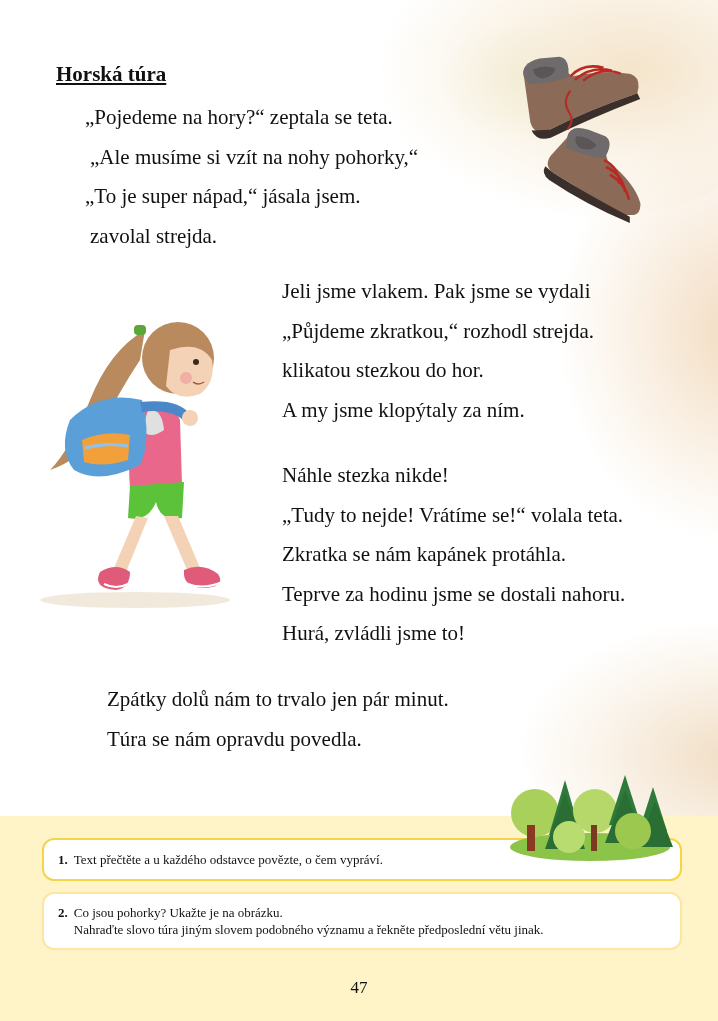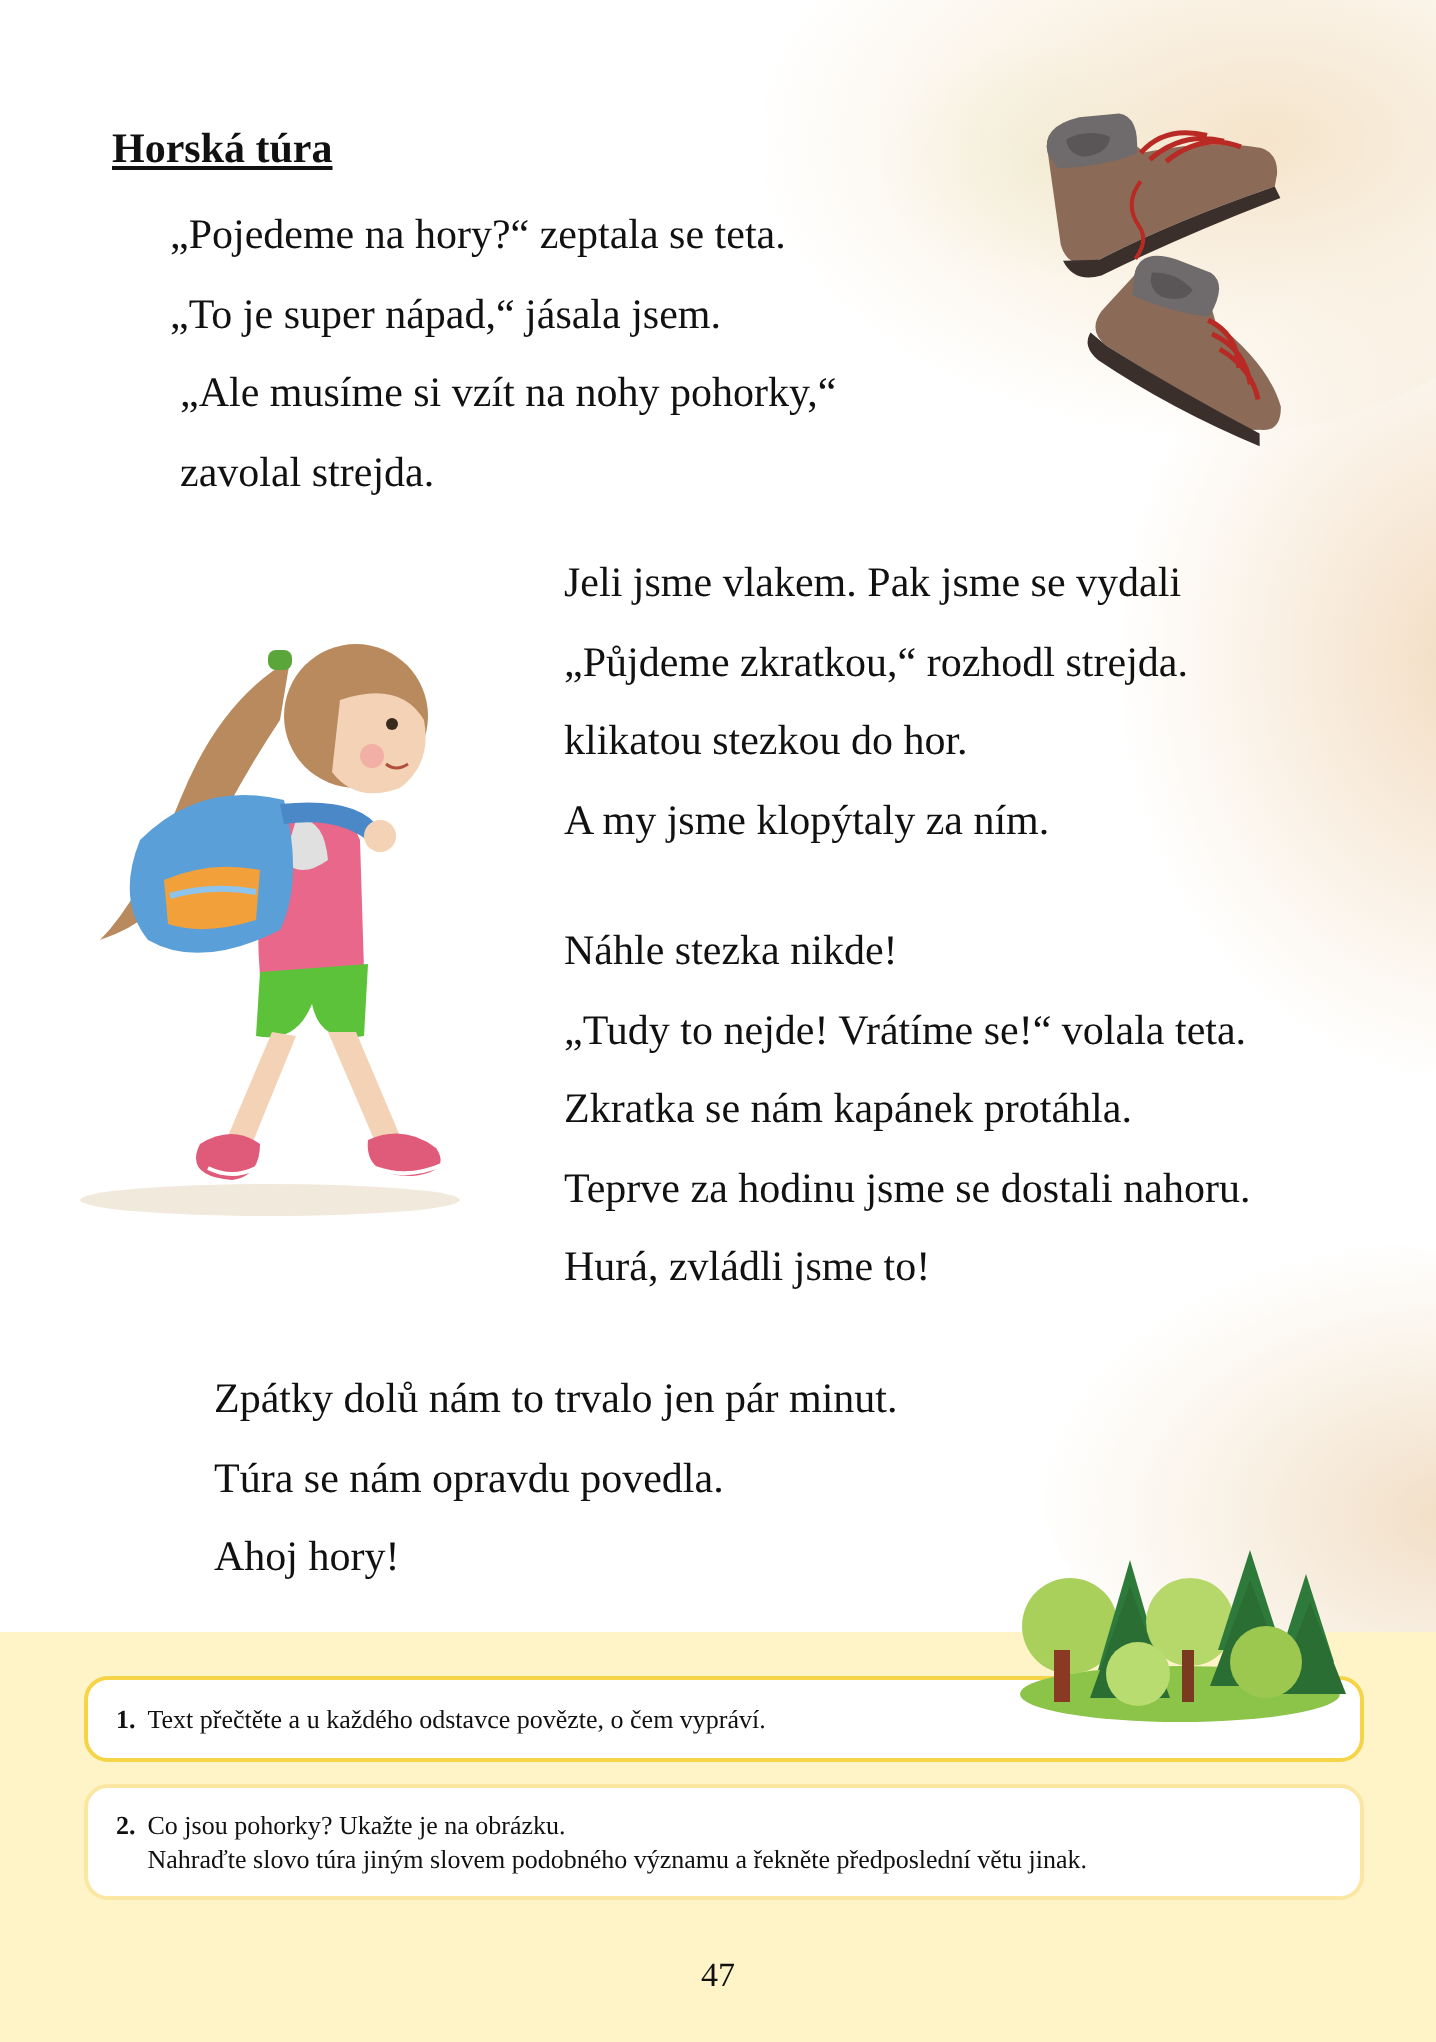--- a/index.html
+++ b/index.html
@@ -61,22 +61,22 @@
 
 <div class="wash w1"></div>
 <div class="wash w4"></div>
 <div class="wash w2"></div>
 <div class="wash w3"></div>
 
 <div class="title">Horská túra</div>
 
 <div class="para p1">
   <span class="line">„Pojedeme na hory?“ zeptala se teta.</span>
+  <span class="line indent"> „Ale musíme si vzít na nohy pohorky,“</span>
   <span class="line">„To je super nápad,“ jásala jsem.</span>
-  <span class="line indent"> „Ale musíme si vzít na nohy pohorky,“</span>
   <span class="line indent"> zavolal strejda.</span>
 </div>
 
 <div class="para p2">
   <span class="line">Jeli jsme vlakem. Pak jsme se vydali</span>
   <span class="line">„Půjdeme zkratkou,“ rozhodl strejda.</span>
   <span class="line">klikatou stezkou do hor.</span>
   <span class="line">A my jsme klopýtaly za ním.</span>
 </div>
 
@@ -84,21 +84,20 @@
   <span class="line">Náhle stezka nikde!</span>
   <span class="line">„Tudy to nejde! Vrátíme se!“ volala teta.</span>
   <span class="line">Zkratka se nám kapánek protáhla.</span>
   <span class="line">Teprve za hodinu jsme se dostali nahoru.</span>
   <span class="line">Hurá, zvládli jsme to!</span>
 </div>
 
 <div class="para p4">
   <span class="line">Zpátky dolů nám to trvalo jen pár minut.</span>
   <span class="line">Túra se nám opravdu povedla.</span>
-  <span class="line">Ahoj hory!</span>
 </div>
 
 <div class="illus boots">
   <svg width="140" height="175" viewBox="0 0 140 175">
 
     <g transform="rotate(-8 60 45)">
       <path d="M12 20 Q10 8 28 6 L48 6 Q58 8 56 22 L60 26 Q95 24 118 32 Q126 36 124 46 L122 52 Q70 62 30 76 Q14 80 12 66 Z" fill="#8b6b57"></path>
       <path d="M12 20 Q10 6 30 4 L50 5 Q60 8 56 26 Q40 30 16 28 Z" fill="#6f6a6b"></path>
       <path d="M22 14 Q34 10 44 16 Q42 24 30 24 Q22 22 22 14 Z" fill="#5a5658"></path>
       <path d="M30 76 Q70 62 122 52 L124 58 Q72 70 30 84 Q16 86 12 74 Z" fill="#3b2f2c"></path>

